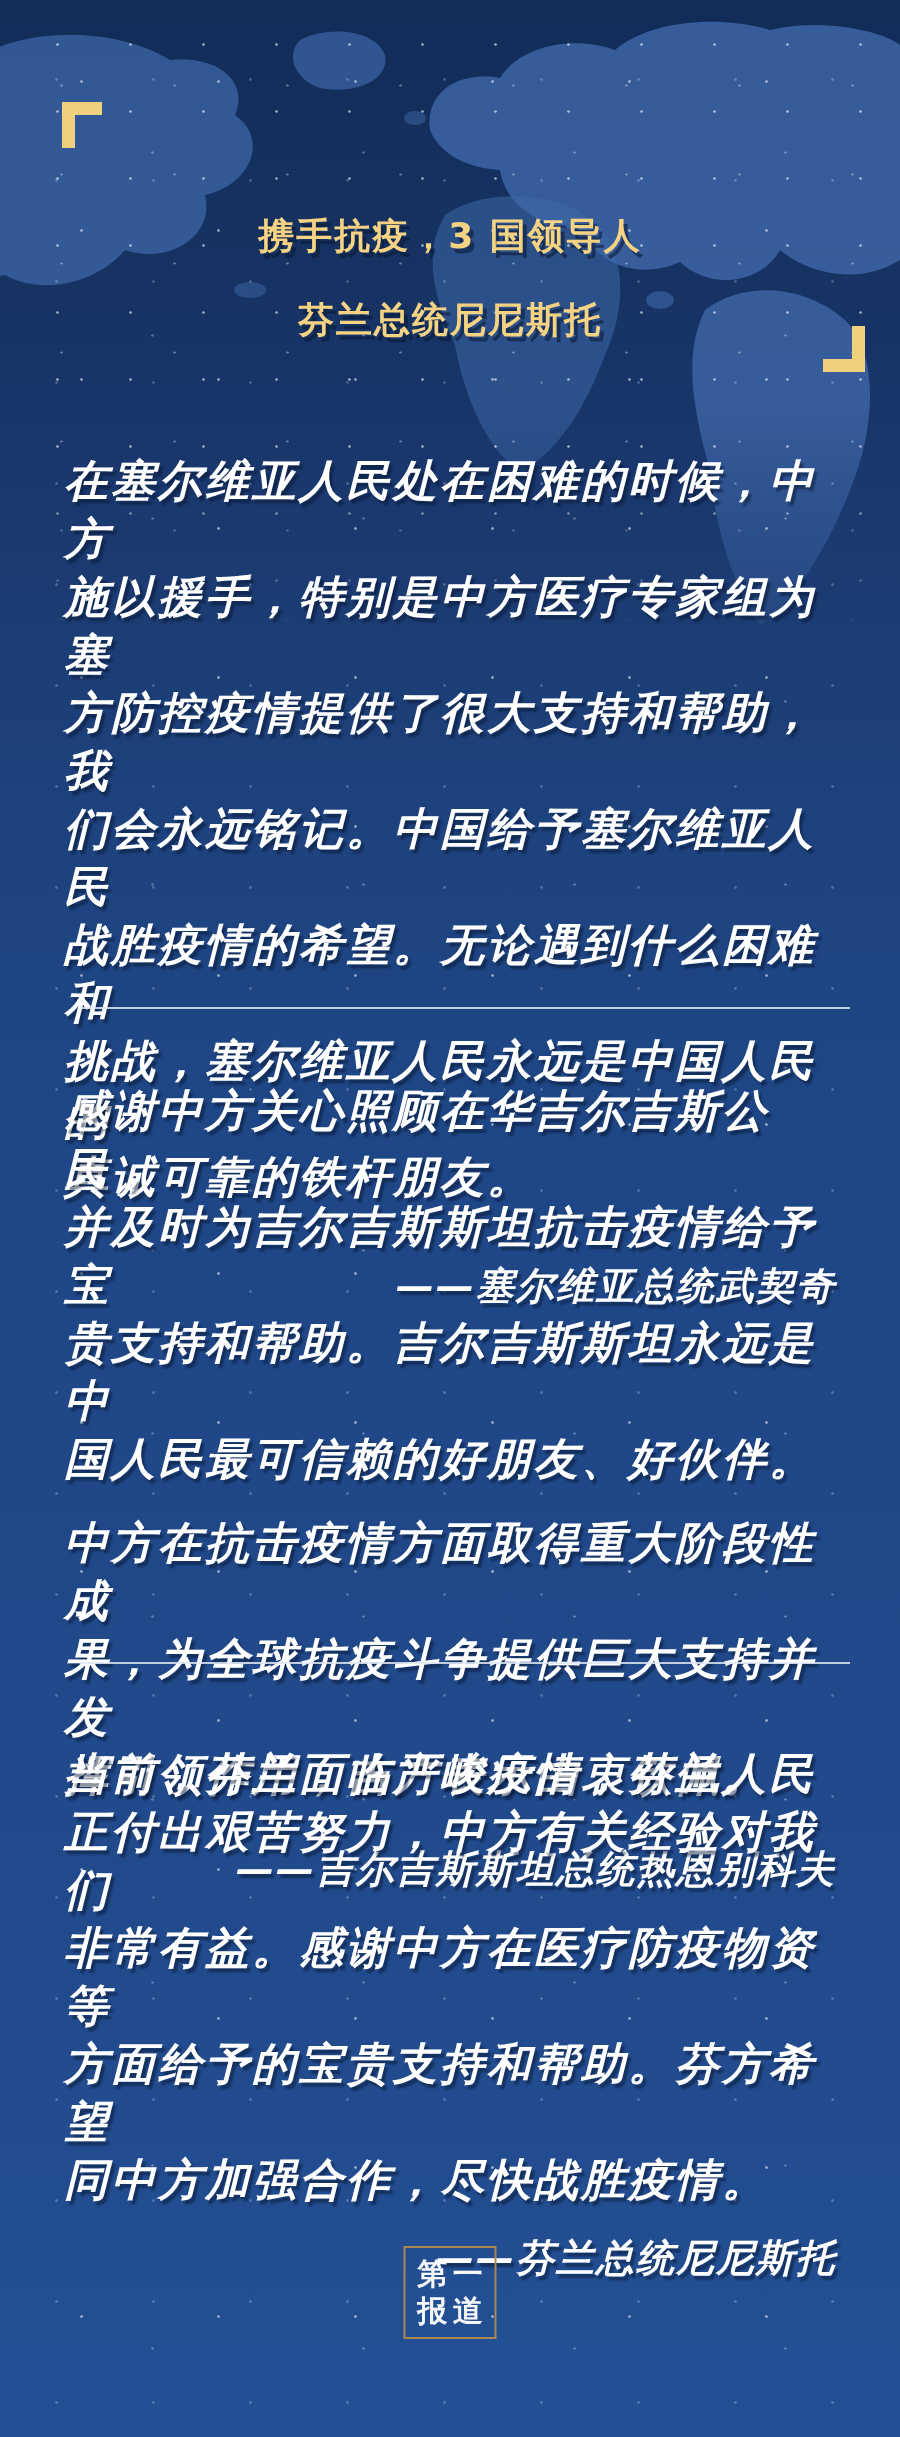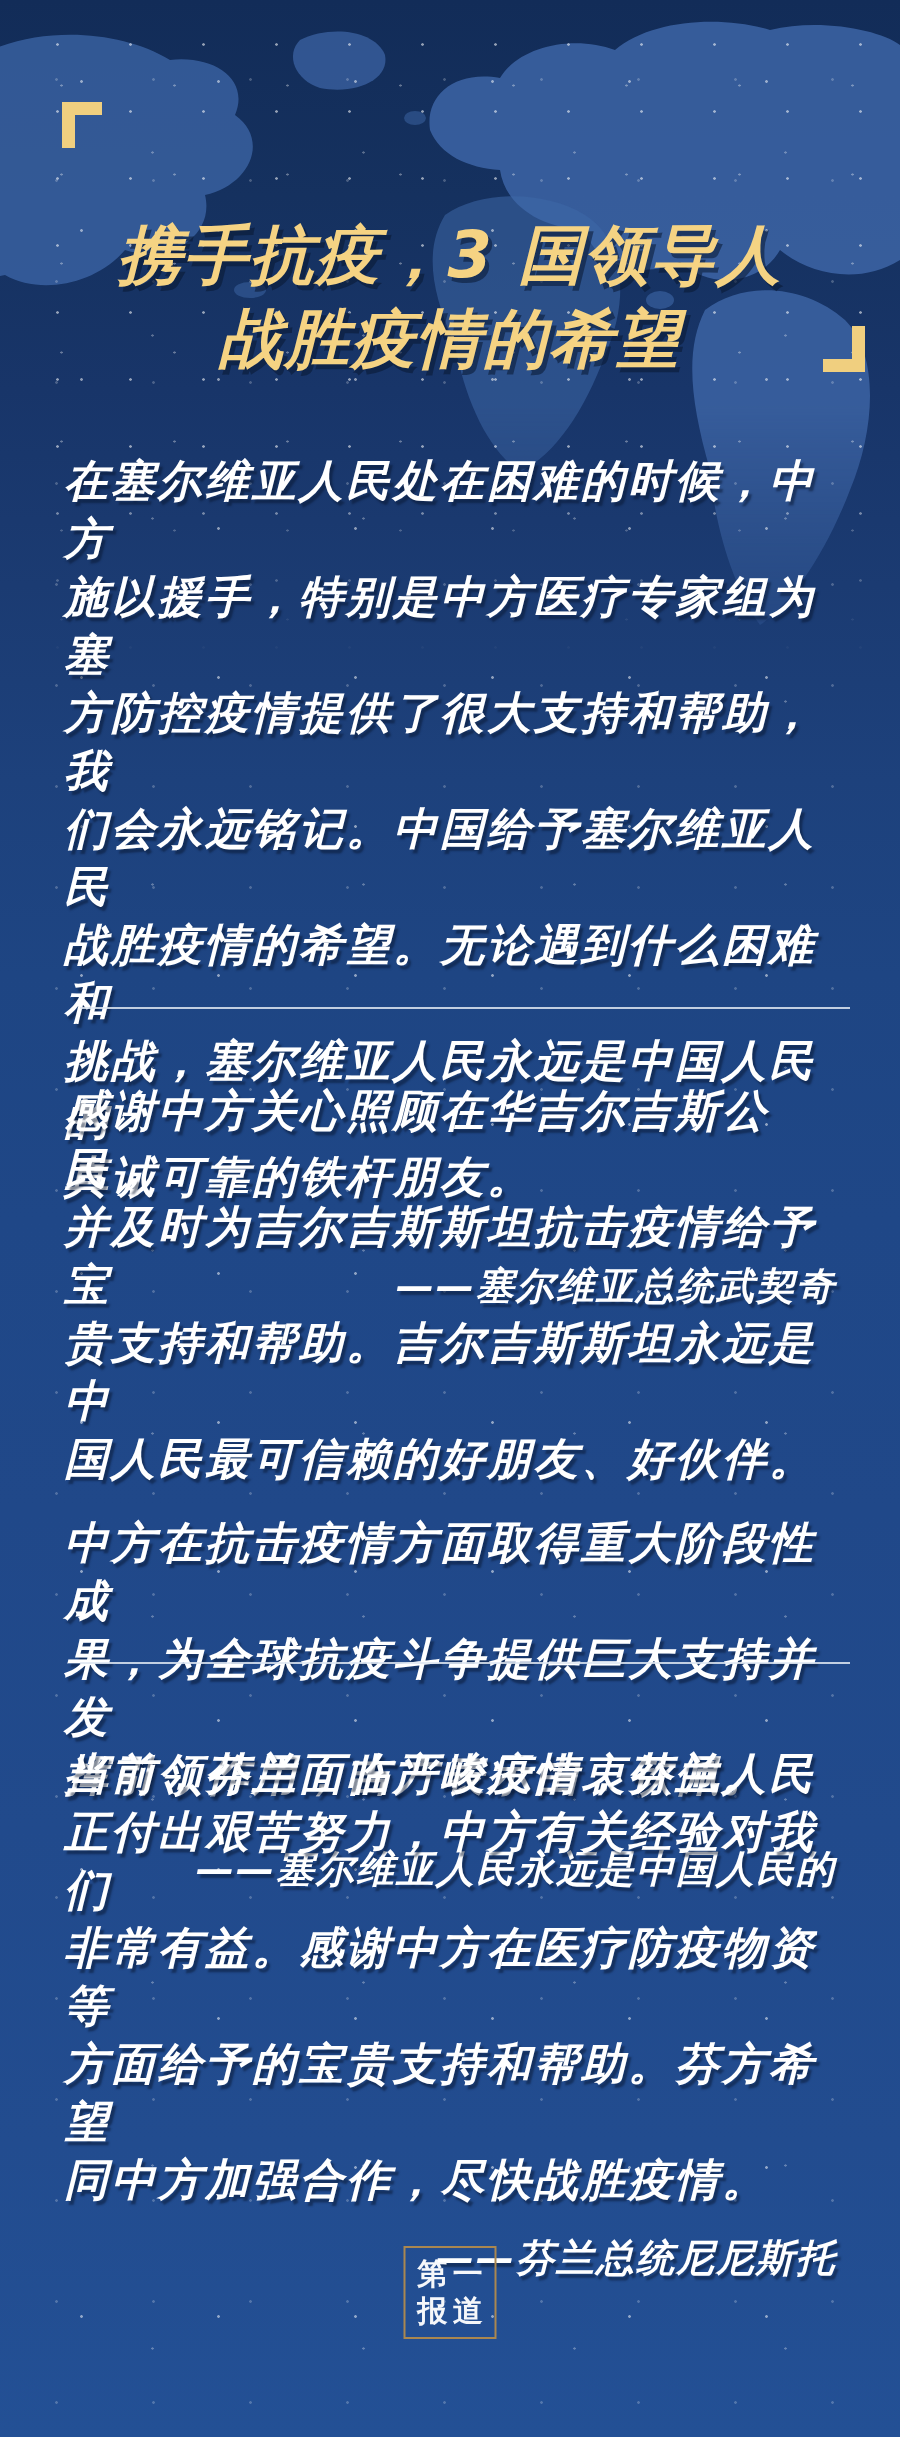--- a/index.html
+++ b/index.html
@@ -41,21 +41,21 @@
   }
   
   .bracket{position:absolute;}
   .bracket.open{left:62px;top:102px;width:27px;height:33px;
     border-left:13px solid #f0cf7f;border-top:13px solid #f0cf7f;}
   .bracket.close{left:823px;top:326px;width:29px;height:33px;
     border-right:13px solid #f0cf7f;border-bottom:13px solid #f0cf7f;}
   .title{
     position:absolute;left:0;top:170px;width:100%;
     text-align:center;color:#f5d383;
-    font-size:64px;line-height:84px;font-weight:bold;font-style:italic;
+    font-size:36px;line-height:84px;font-weight:bold;
     letter-spacing:2px;
     text-shadow:4px 5px 0 rgba(9,24,50,.55);
   }
   .title span{display:block;}
   
   .quote{
     position:absolute;left:0;width:900px;
     padding:0 64px;box-sizing:border-box;
     color:#ffffff;font-weight:bold;font-style:italic;
   }
@@ -117,21 +117,21 @@
       <ellipse opacity="0.5" cx="250" cy="290" rx="16" ry="8"></ellipse>
     </g>
   </svg>
 
   <div class="stars"></div>
   <div class="stars-top"></div>
 
   <span class="bracket open"></span>
   <h1 class="title">
     <span>携手抗疫，3 国领导人</span>
-    <span>战胜疫情的希望</span>
+    <span>芬兰总统尼尼斯托</span>
   </h1>
   <span class="bracket close"></span>
 
   <section class="quote q1">
     <p>在塞尔维亚人民处在困难的时候，中方
 施以援手，特别是中方医疗专家组为塞
 方防控疫情提供了很大支持和帮助，我
 们会永远铭记。中国给予塞尔维亚人民
 战胜疫情的希望。无论遇到什么困难和
 挑战，塞尔维亚人民永远是中国人民的
@@ -142,21 +142,21 @@
   <hr class="divider d1">
 
   <section class="quote q2">
     <p>感谢中方关心照顾在华吉尔吉斯公民，
 并及时为吉尔吉斯斯坦抗击疫情给予宝
 贵支持和帮助。吉尔吉斯斯坦永远是中
 国人民最可信赖的好朋友、好伙伴。</p>
     <p>中方在抗击疫情方面取得重大阶段性成
 果，为全球抗疫斗争提供巨大支持并发
 挥引领作用，吉方表示由衷钦佩。</p>
-    <div class="attribution">——塞尔维亚人民永远是中国人民的</div>
+    <div class="attribution">——吉尔吉斯斯坦总统热恩别科夫</div>
   </section>
 
   <hr class="divider d2">
 
   <section class="quote q3">
     <p>当前，芬兰面临严峻疫情，芬兰人民
 正付出艰苦努力，中方有关经验对我们
 非常有益。感谢中方在医疗防疫物资等
 方面给予的宝贵支持和帮助。芬方希望
 同中方加强合作，尽快战胜疫情。</p>

